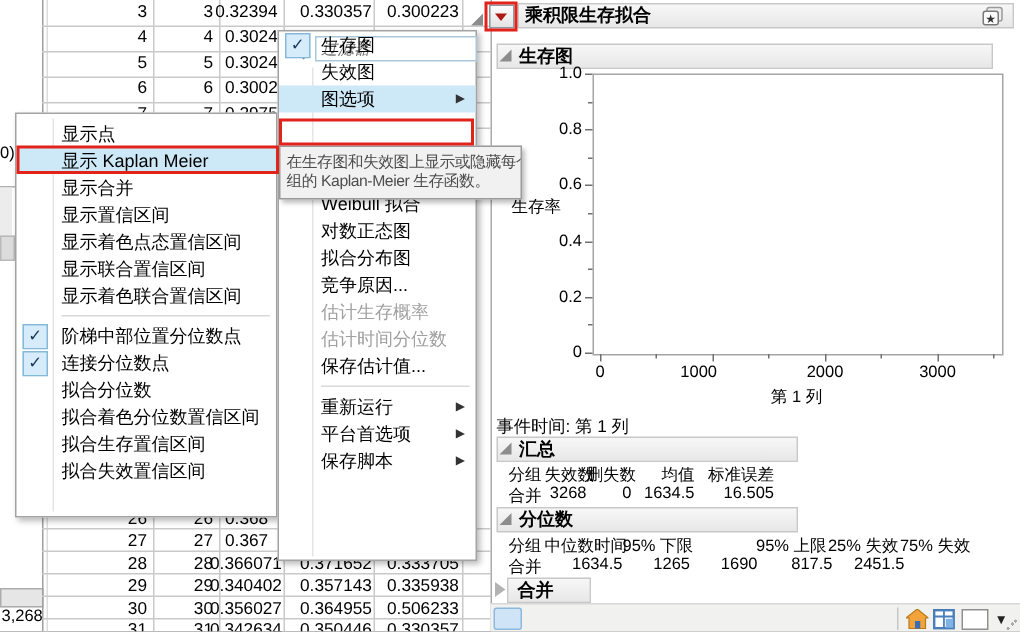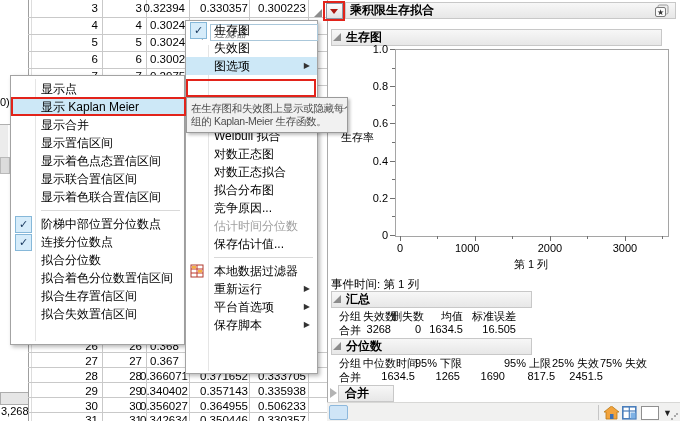--- a/index.html
+++ b/index.html
@@ -212,46 +212,35 @@
     <div class="mi">
         <span class="lbl">Weibull 图</span>
       </div>
     <div class="mi">
         <span class="lbl">Weibull 拟合</span>
       </div>
     <div class="mi">
         <span class="lbl">对数正态图</span>
       </div>
     <div class="mi">
-        <span class="lbl">对数正态拟合</span>
-      </div>
-    <div class="mi">
         <span class="lbl">拟合分布图</span>
       </div>
     <div class="mi">
         <span class="lbl">竞争原因...</span>
+      </div>
+    <div class="mi dis">
+        <span class="lbl">估计生存概率</span>
       </div>
     <div class="mi dis">
         <span class="lbl">估计时间分位数</span>
       </div>
     <div class="mi">
         <span class="lbl">保存估计值...</span>
       </div>
     <div class="msep"></div>
-    <div class="mi">
-      <svg class="abs" style="left:4px;top:2px;" width="14" height="14" viewBox="0 0 14 14">
-        <rect x="1" y="1" width="12" height="12" fill="#fff" stroke="#b03a2e" stroke-width="1"></rect>
-        <line x1="1" y1="5" x2="13" y2="5" stroke="#c0392b" stroke-width="1"></line>
-        <line x1="1" y1="9" x2="13" y2="9" stroke="#c0392b" stroke-width="1"></line>
-        <line x1="7" y1="1" x2="7" y2="13" stroke="#c0392b" stroke-width="1"></line>
-        <rect x="2" y="2" width="4" height="2.5" fill="#f5b041"></rect>
-        <rect x="8" y="6" width="4" height="2.5" fill="#f5b041"></rect>
-      </svg>
-      <span class="lbl">本地数据过滤器</span>
-      </div>
     <div class="mi">
       <span class="lbl">重新运行</span>
       <span class="subarrow">▶</span>
       </div>
     <div class="mi">
       <span class="lbl">平台首选项</span>
       <span class="subarrow">▶</span>
       </div>
     <div class="mi">
       <span class="lbl">保存脚本</span>
@@ -310,21 +299,21 @@
 
   <div class="tick" style="left:400px;top:236px;width:1px;height:5px;z-index:6;"></div>
   <div class="tick" style="left:475px;top:236px;width:1px;height:5px;z-index:6;"></div>
   <div class="tick" style="left:550px;top:236px;width:1px;height:5px;z-index:6;"></div>
   <div class="tick" style="left:625px;top:236px;width:1px;height:5px;z-index:6;"></div>
   <div class="tick" style="left:437px;top:236px;width:1px;height:3px;z-index:6;"></div>
   <div class="tick" style="left:512px;top:236px;width:1px;height:3px;z-index:6;"></div>
   <div class="tick" style="left:587px;top:236px;width:1px;height:3px;z-index:6;"></div>
   <div class="tick" style="left:662px;top:236px;width:1px;height:3px;z-index:6;"></div>
   <div class="ticklabel" style="left:380px;top:242px;width:40px;text-align:center;z-index:6;">0</div>
-  <div class="ticklabel" style="left:455px;top:242px;width:40px;text-align:left;z-index:6;">1000</div>
+  <div class="ticklabel" style="left:438px;top:242px;width:40px;text-align:right;z-index:6;">1000</div>
   <div class="ticklabel" style="left:530px;top:242px;width:40px;text-align:center;z-index:6;">2000</div>
   <div class="ticklabel" style="left:605px;top:242px;width:40px;text-align:center;z-index:6;">3000</div>
   <div class="ticklabel" style="left:481px;top:257px;width:100px;text-align:center;z-index:6;">第 1 列</div>
 
   <div class="ticklabel" style="left:331px;top:277px;font-size:11.5px;z-index:6;">事件时间: 第 1 列</div>
 
   <div class="disc-open" style="left:333px;top:295px;z-index:7;"></div>
   <div class="hdrbar" style="left:331px;top:291px;width:185px;padding-left:14px;z-index:6;">
     <span>汇总</span>
   </div>

